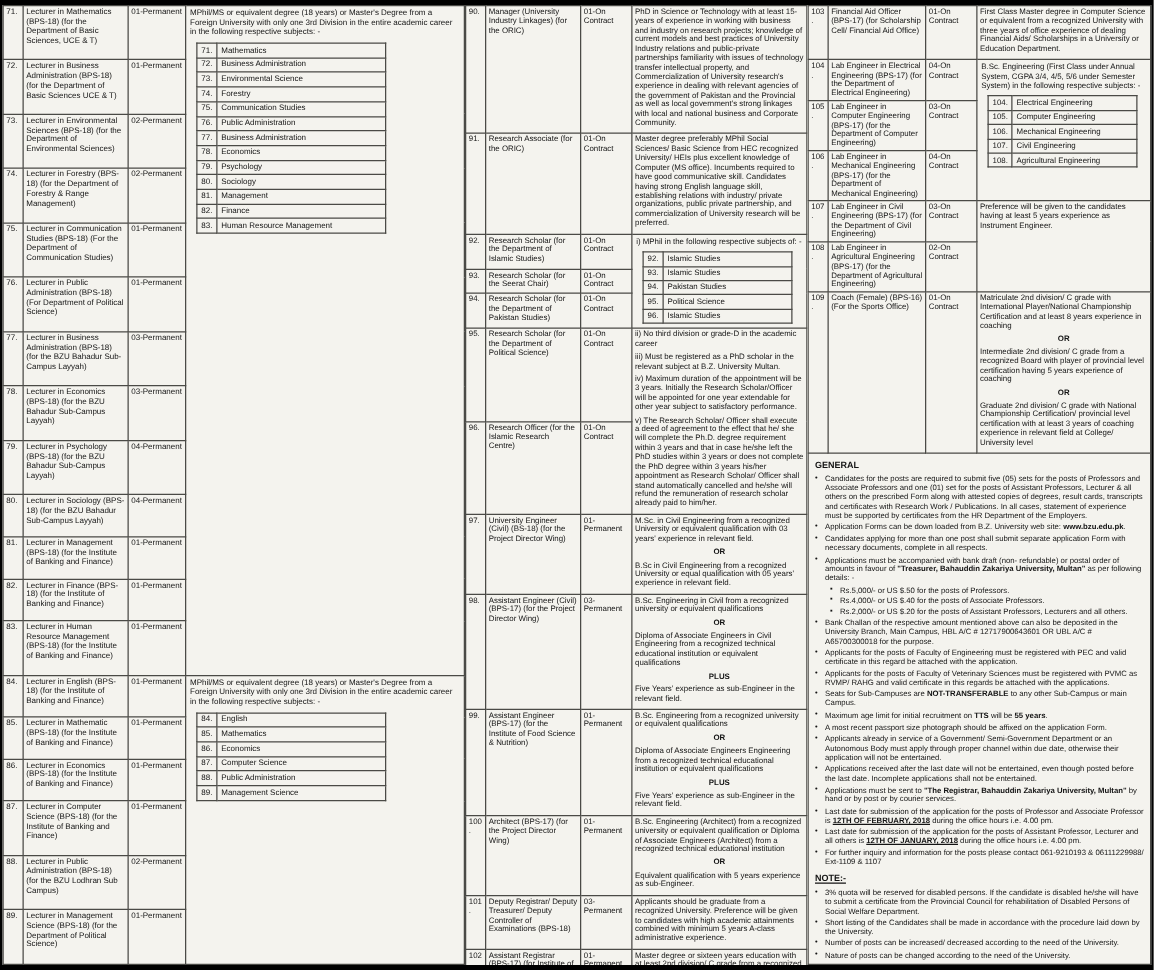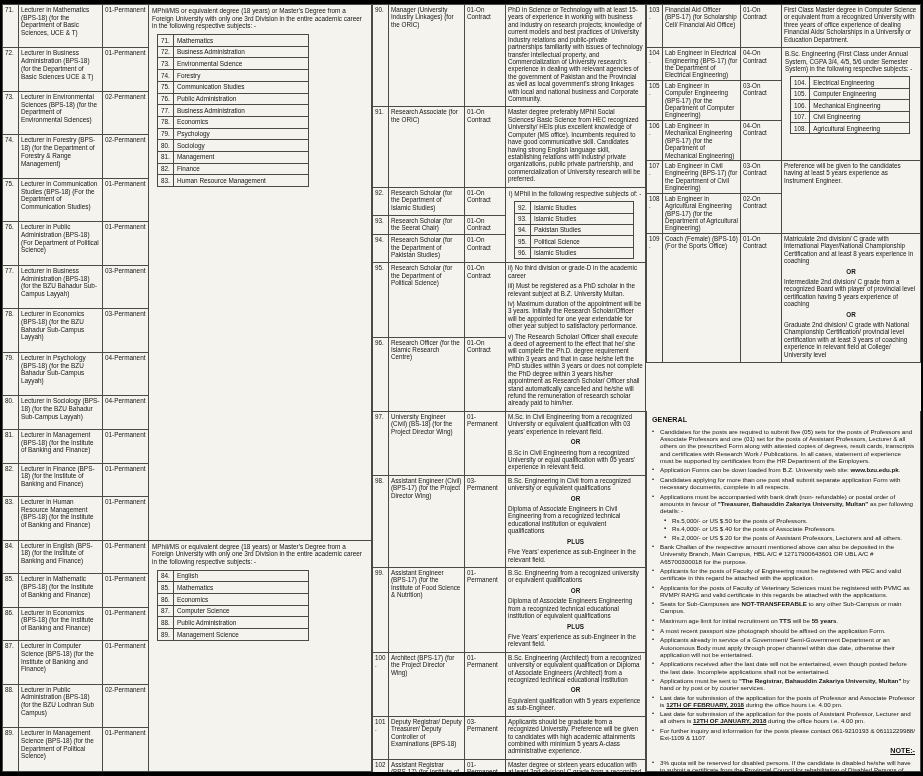--- a/index.html
+++ b/index.html
@@ -15,21 +15,21 @@
     border-top: 4px solid #000;
     border-bottom: 4px solid #000;
     border-left: 2px solid #000;
     border-right: 2px solid #000;
     display: flex;
     overflow: hidden;
   }
   .col { overflow: hidden; }
   .col-left  { width: 370px; }
   .col-mid   { width: 274px; }
-  .col-right { flex: 1; display: flex; flex-direction: column; gap: 48px; }
+  .col-right { flex: 1; display: flex; flex-direction: column; }
 
   table.posts { border-collapse: collapse; width: 100%; table-layout: fixed; }
   .col-left table.posts, .col-mid table.posts { height: 768px; }
   table.posts td {
     border: 1px solid #4a4a46;
     vertical-align: top;
     padding: 1px 2px;
     font-size: 6.4px;
     line-height: 1.2;
     word-wrap: break-word;
@@ -59,21 +59,21 @@
     border: 1px solid #4a4a46;
     border-top: none;
     padding: 3px 5px 2px 5px;
     font-size: 6.2px;
     line-height: 1.18;
     display: flex;
     flex-direction: column;
     overflow: hidden;
   }
   .section-heading { font-weight: bold; font-size: 7.2px; margin: 2px 0 3px 0; }
-  .section-heading.note { text-decoration: underline; margin-top: 4px; text-align: right; }
+  .section-heading.note { text-decoration: underline; margin-top: 4px; }
   .bullet { display: flex; gap: 3px; margin-bottom: 2px; }
   .bullet .marker { width: 5px; flex: 0 0 5px; font-size: 6px; line-height: 1.3; }
   .bullet.sub { padding-left: 12px; margin-bottom: 1px; }
   .bullet .btext { flex: 1; }
 </style>
 </head>
 <body>
 
 <div class="sheet">
 

